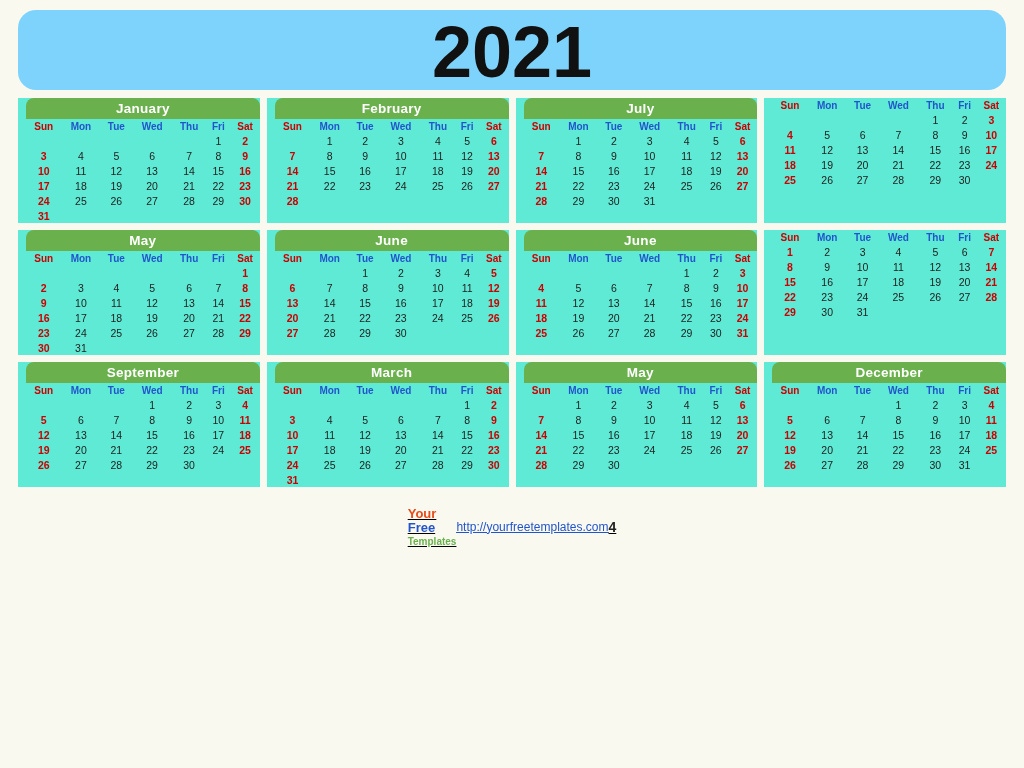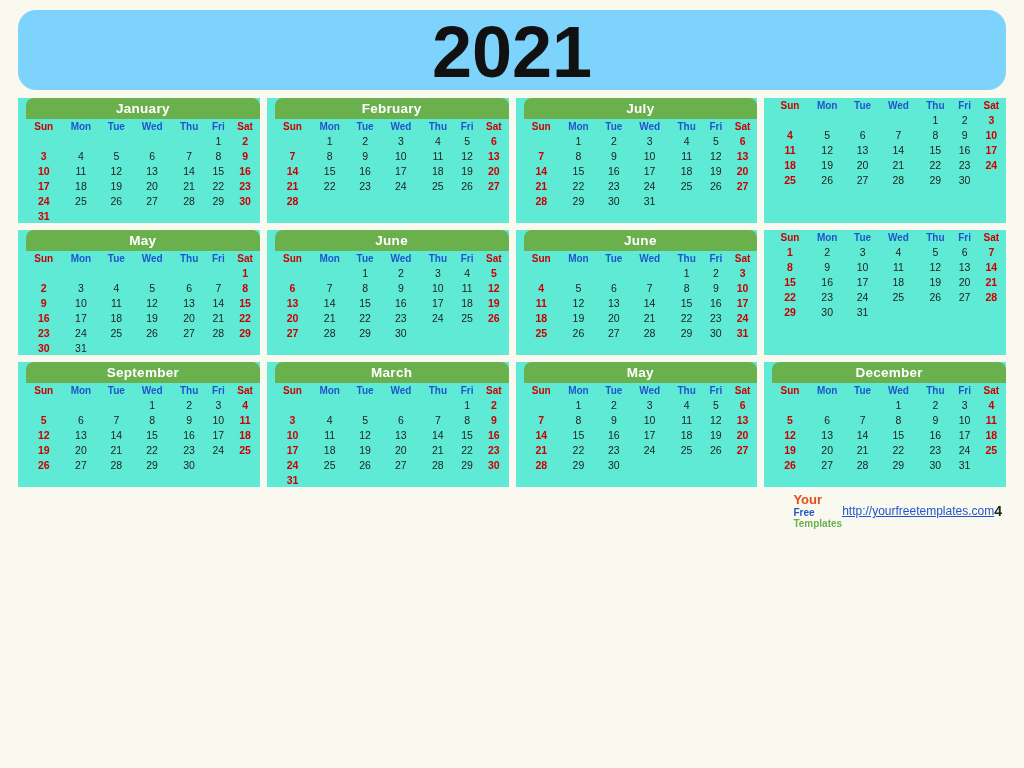--- a/index.html
+++ b/index.html
@@ -66,33 +66,34 @@
       text-align: center;
       padding: 1.5px 0;
       color: #222;
       font-size: 10.5px;
     }
     .month-table tbody tr td.sun { color: #c00; font-weight: bold; }
     .month-table tbody tr td.sat { color: #c00; font-weight: bold; }
     .footer {
       display: flex;
       align-items: center;
-      justify-content: flex-end;
-      margin-top: 6px;
+      justify-content: center;
+      margin-top: 20px;
       padding: 0 4px;
+      text-decoration: underline;
     }
     .logo {
       display: flex;
       flex-direction: column;
       font-size: 11px;
       font-weight: bold;
       line-height: 1.1;
     }
     .logo .your { color: #e84c18; font-size: 13px; }
-    .logo .free { color: #2255cc; font-size: 10px; }
+    .logo .free { color: #2255cc; font-size: 13px; }
     .logo .templates { color: #6ab04c; font-size: 10px; }
     .footer-link { color: #2255cc; font-size: 12px; text-decoration: underline; }
     .footer-page { font-size: 14px; color: #222; font-weight: bold; }
   </style>
 </head>
 <body>
 
 <div class="year-banner">
   <h1>2021</h1>
 </div>

